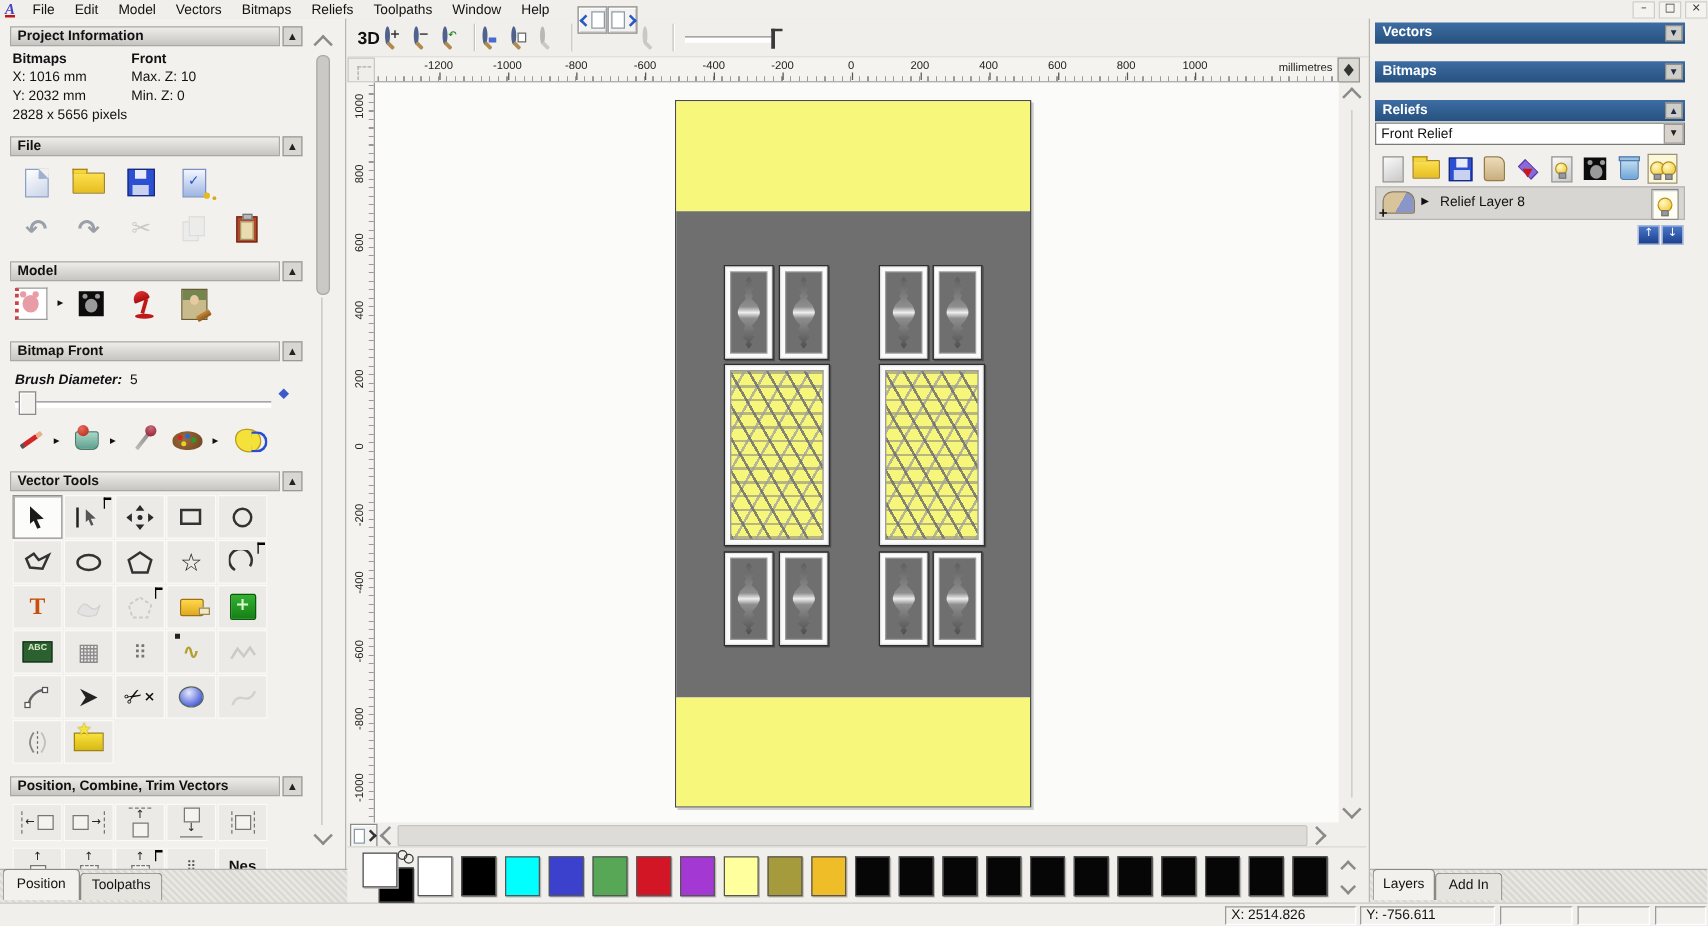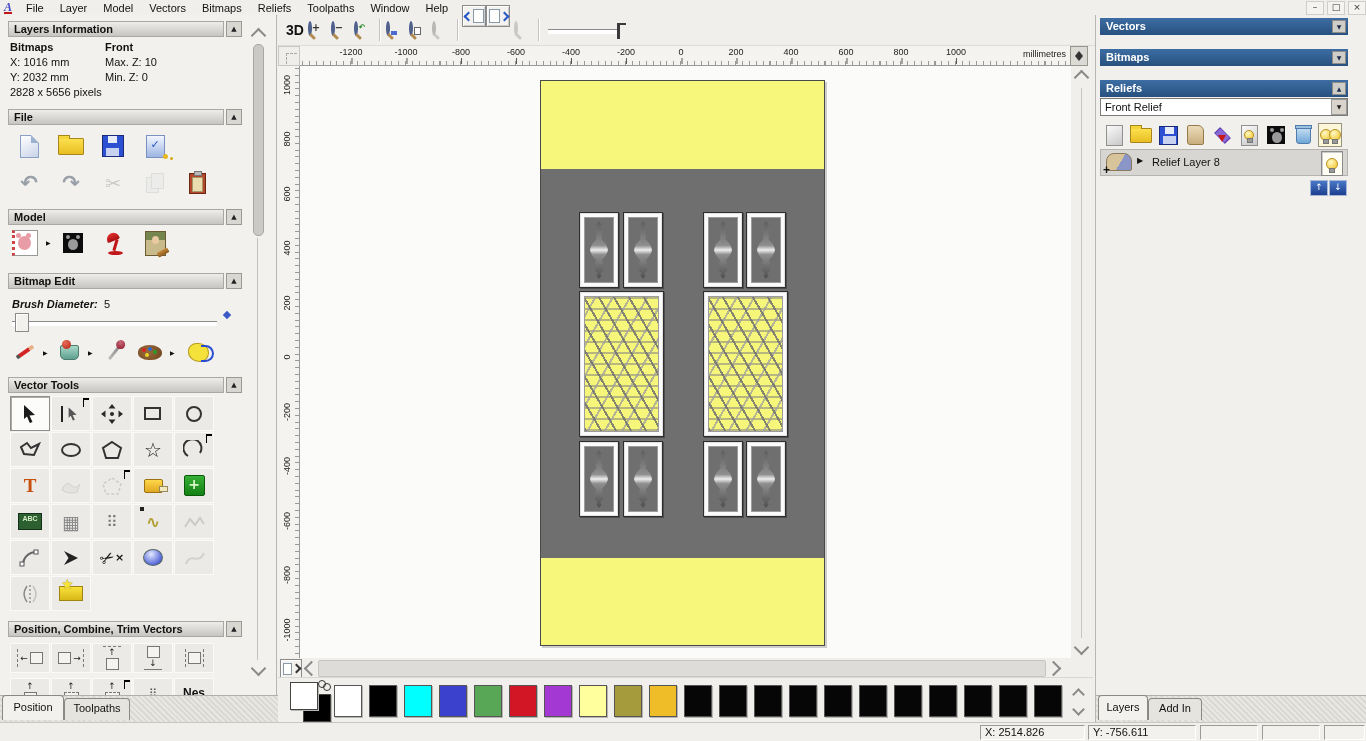--- a/index.html
+++ b/index.html
@@ -165,36 +165,36 @@
   .statusbar{position:absolute;left:0;top:722px;width:1366px;height:19px;background:#f0efec;border-top:1px solid #c8c7c3;box-sizing:border-box}
   .scell{position:absolute;top:2px;height:15px;background:#f2f1ee;border:1px solid;border-color:#9b9a96 #fff #fff #9b9a96;box-sizing:border-box;font-size:11px;line-height:13px;padding-left:4px}
   svg{display:block}
 </style>
 </head>
 <body>
 
 <div class="menubar">
   <span class="logo">A</span>
   <span class="mi">File</span>
-  <span class="mi">Layer</span>
+  <span class="mi">Edit</span>
   <span class="mi">Model</span>
   <span class="mi">Vectors</span>
   <span class="mi">Bitmaps</span>
   <span class="mi">Reliefs</span>
   <span class="mi">Toolpaths</span>
   <span class="mi">Window</span>
   <span class="mi">Help</span>
   <span class="winbtn g" style="left:1306px">–</span>
   <span class="winbtn g" style="left:1327px">□</span>
   <span class="winbtn g" style="left:1348px">×</span>
 </div>
 
 <div class="leftpanel"></div>
 
-<div class="shdr" style="top:21px">Layers Information</div>
+<div class="shdr" style="top:21px">Project Information</div>
 <div class="shbtn g" style="top:21px">▲</div>
 <span class="ptxt b" style="left:10px;top:41px">Bitmaps</span>
 <span class="ptxt b" style="left:105px;top:41px">Front</span>
 <span class="ptxt" style="left:10px;top:56px">X: 1016 mm</span>
 <span class="ptxt" style="left:105px;top:56px">Max. Z: 10</span>
 <span class="ptxt" style="left:10px;top:71px">Y: 2032 mm</span>
 <span class="ptxt" style="left:105px;top:71px">Min. Z: 0</span>
 <span class="ptxt" style="left:10px;top:86px">2828 x 5656 pixels</span>
 
 <span class="chv up" style="left:253px;top:30px"></span>
@@ -243,21 +243,21 @@
   </div>
 <div class="ibox" style="left:98px;top:227px;width:34px;height:32px">
     <span class="lamp">
       <span class="base"></span>
     </span>
   </div>
 <div class="ibox" style="left:138px;top:227px;width:34px;height:32px">
     <span class="mona"></span>
   </div>
 
-<div class="shdr" style="top:273px">Bitmap Edit</div>
+<div class="shdr" style="top:273px">Bitmap Front</div>
 <div class="shbtn g" style="top:273px">▲</div>
 <span class="ptxt b" style="left:12px;top:298px;font-style:italic">Brush Diameter:</span>
 <span class="ptxt" style="left:104px;top:298px">5</span>
 <div class="sld-track" style="left:12px;top:321px;width:205px"></div>
 <div class="sld-handle" style="left:15px;top:313px;width:12px;height:17px"></div>
 <span class="diamond" style="left:224px;top:312px"></span>
 <div class="ibox" style="left:10px;top:337px;width:30px;height:30px">
     <span class="pencil"></span>
   </div>
 <span class="fly g" style="left:43px;top:349px">▶</span>

